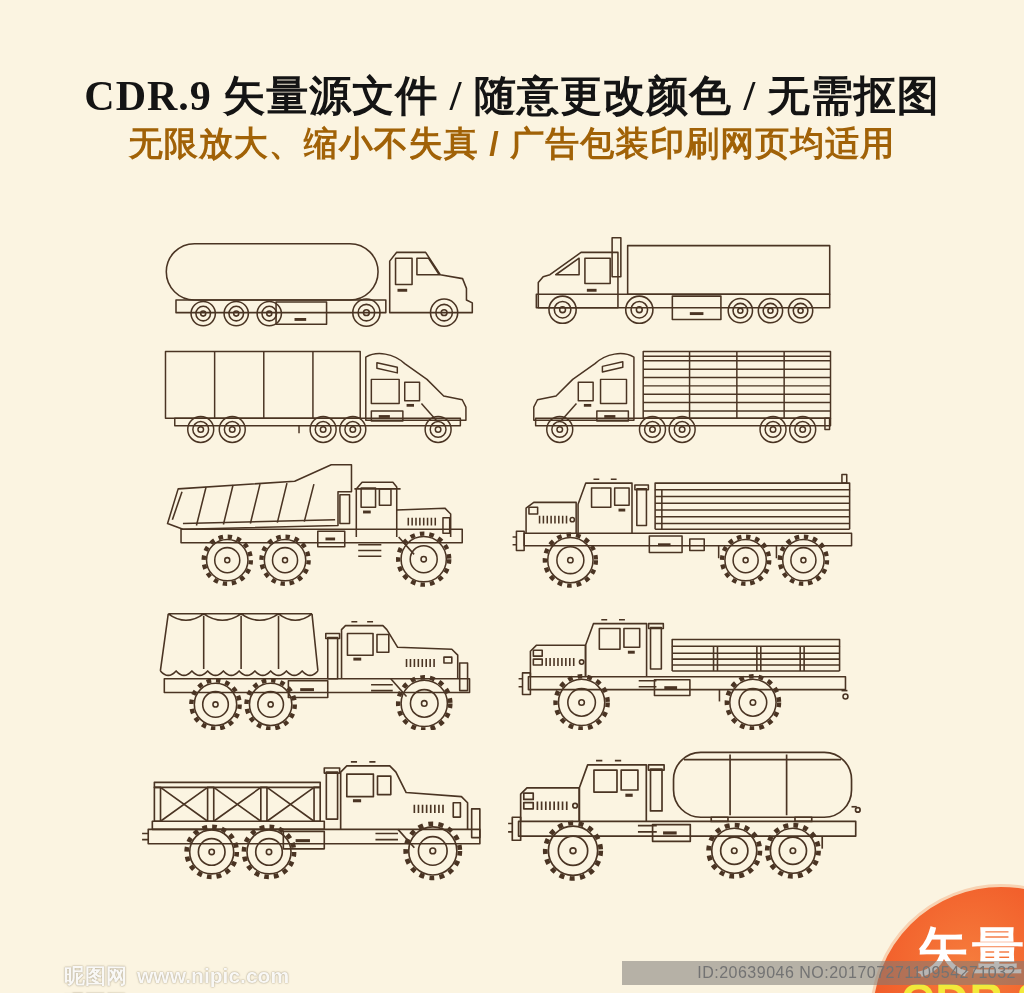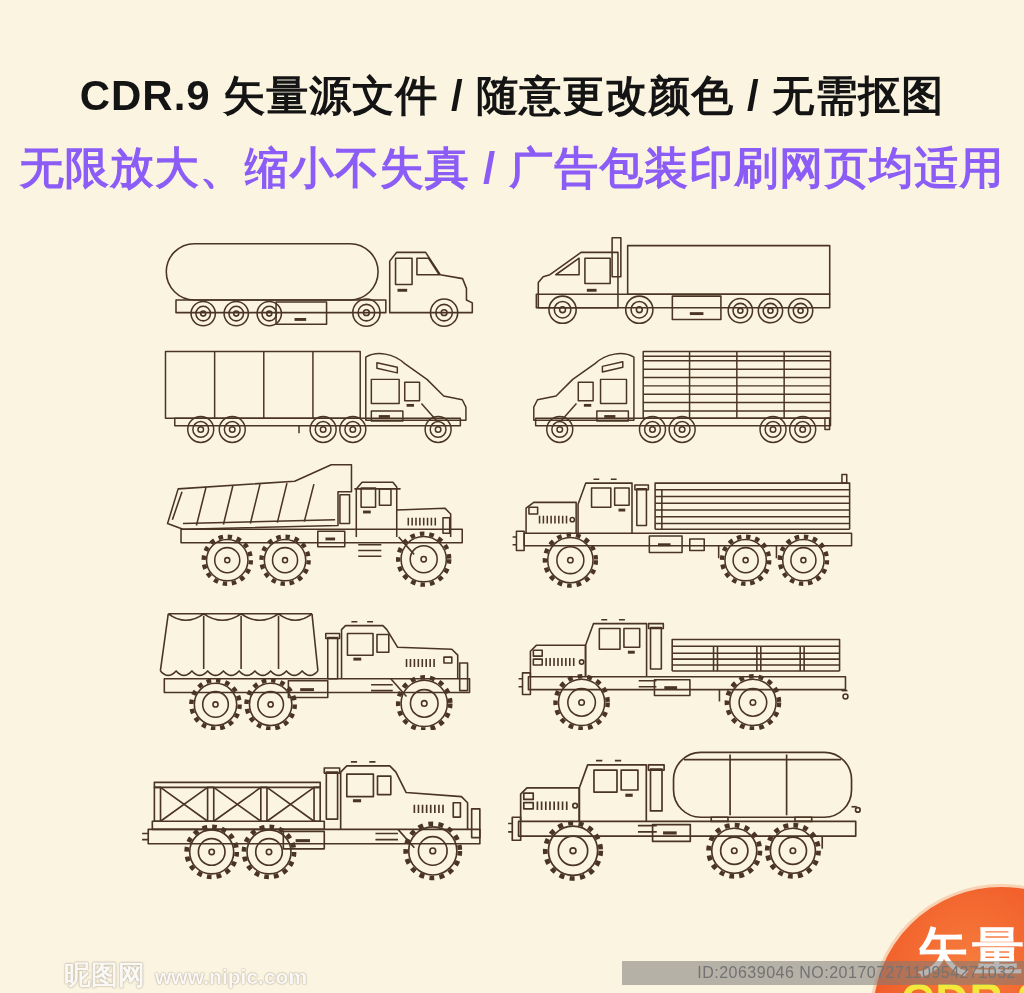--- a/index.html
+++ b/index.html
@@ -3,39 +3,39 @@
 <meta charset="utf-8">
 <style>
   html,body{margin:0;padding:0;}
   .page{
     position:relative; width:1024px; height:993px;
     background:#fbf4e1; overflow:hidden;
     font-family:"Liberation Sans", sans-serif;
   }
   
   .hdr{position:absolute;left:0;width:1024px;text-align:center;white-space:nowrap;}
-  .hdr1{top:68px;font-size:42px;font-weight:900;color:#141414;letter-spacing:1px;}
-  .hdr2{top:139px;font-size:44px;font-weight:900;color:#8b5cf6;letter-spacing:1px;}
+  .hdr1{top:68px;font-size:42px;font-weight:900;color:#141414;letter-spacing:1px;font-family:Liberation Serif, serif;}
+  .hdr2{top:121px;font-size:34px;font-weight:900;color:#a16207;letter-spacing:1px;}
   .hdr3{top:165px;font-size:31px;font-weight:400;color:#1c1c1c;
         font-family:"Liberation Serif", serif;letter-spacing:2px;}
   
   .grid{
     position:absolute;left:138px;top:232px;width:724px;
     display:grid;grid-template-columns:348px 356px;gap:12px 20px;
     grid-template-rows:102px 102px 130px 128px 140px;
   }
   .cell{display:flex;align-items:center;justify-content:center;}
   .truck-svg{width:100%;height:100%;stroke:#4a3423;fill:none;stroke-width:1.6;stroke-linejoin:round;}
   
   .wm{position:absolute;left:32px;display:flex;align-items:baseline;gap:10px;
       color:rgba(255,255,255,0.92);
       text-shadow:0 0 2px rgba(170,158,132,0.9), 0 0 1px rgba(170,158,132,0.9);}
   .wm-a{top:957px;}
   .wm-b{top:989px;}
-  .wm-site{font-size:27px;font-weight:900;padding-left:32px;}
+  .wm-site{font-size:21px;font-weight:900;padding-left:32px;}
   .wm-url{font-size:21px;font-weight:700;margin-top:7px;}
   
   .badge{
     position:absolute;left:870px;top:884px;width:262px;height:262px;border-radius:50%;
     background:radial-gradient(circle at 38% 30%, #f67c3c 0%, #f15a28 45%, #ee4a1f 100%);
     border:3px solid #f8d2b2; box-sizing:border-box; z-index:3;
   }
   .badge-l1{position:absolute;left:44px;top:30px;font-size:52px;font-weight:900;color:#ffffff;letter-spacing:3px;}
   .badge-l2{position:absolute;left:28px;top:86px;font-size:46px;font-weight:900;color:#f2e93a;letter-spacing:1px;}
   

